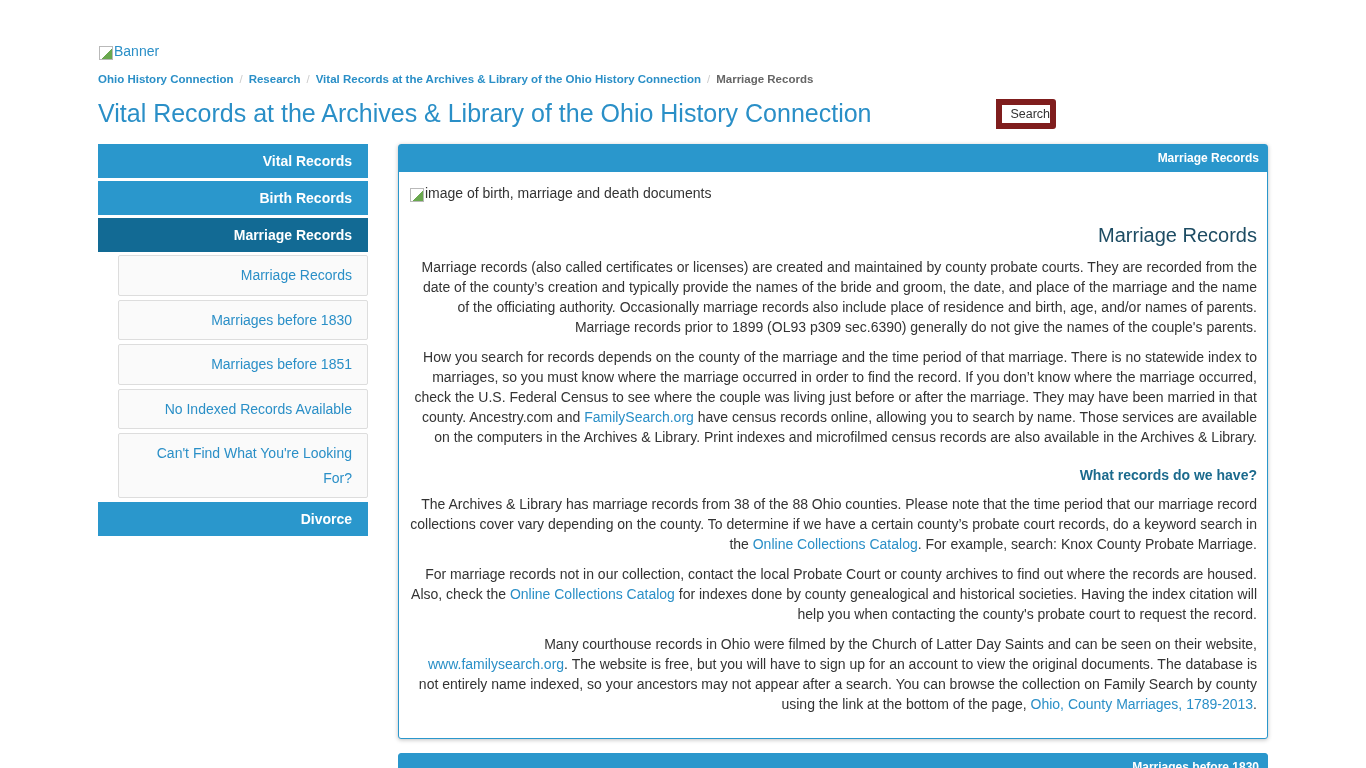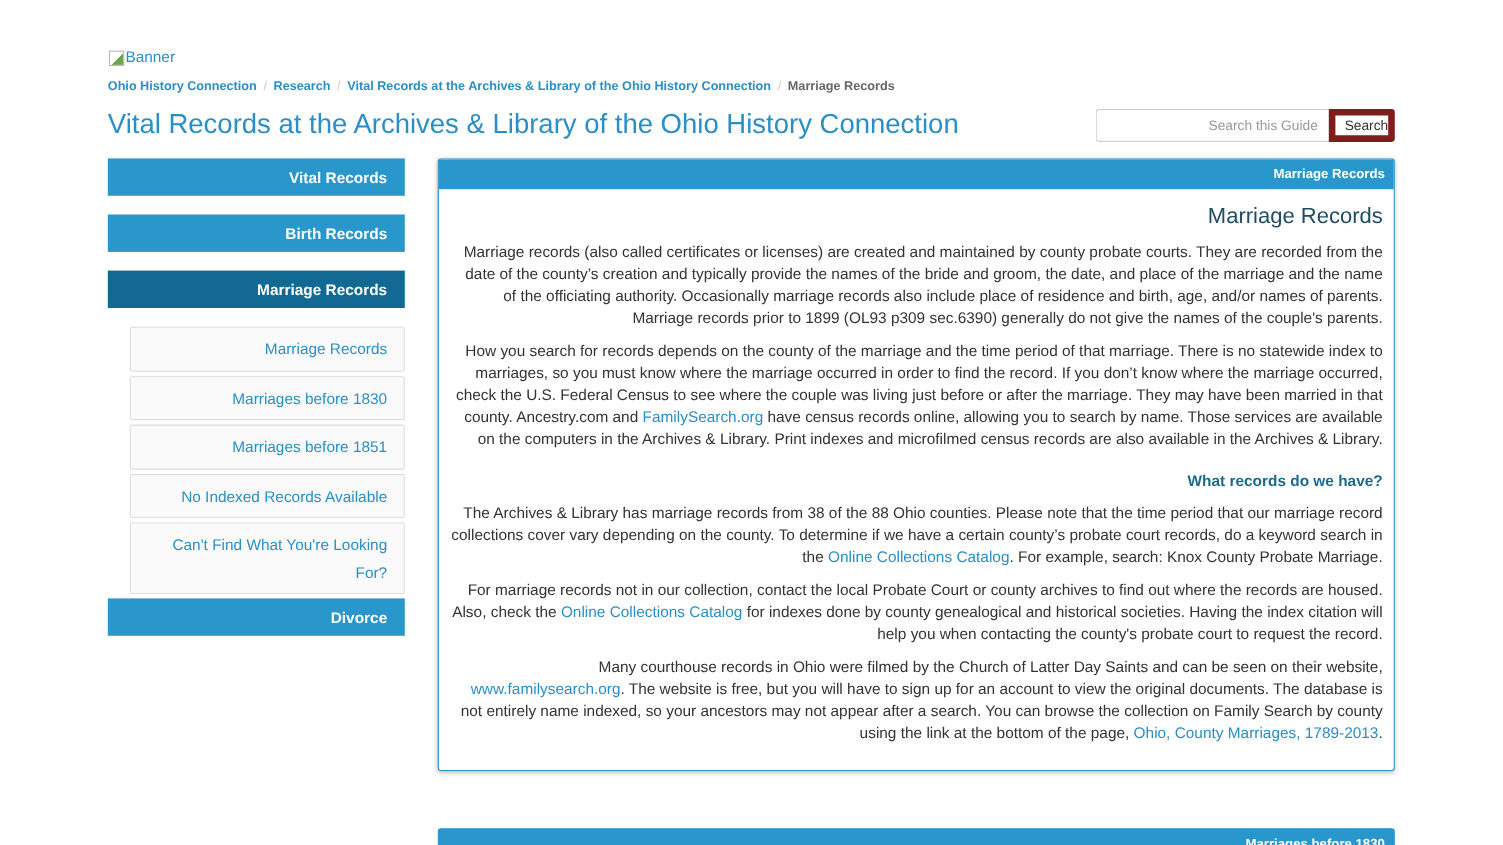--- a/index.html
+++ b/index.html
@@ -22,21 +22,21 @@
   .breadcrumb .current { color: #666666; }
 
   .page-title { position: absolute; top: 96px; left: 0; margin: 0; font-size: 25px; font-weight: normal; color: #2a8fc7; line-height: 34px; white-space: nowrap; }
 
   .search { position: absolute; top: 99px; left: 898px; width: 272px; height: 30px; display: flex; }
   .search input { width: 212px; height: 30px; border: 1px solid #cccccc; border-right: none; border-radius: 3px 0 0 3px; padding: 0 10px; font-family: "Liberation Sans", sans-serif; font-size: 12.5px; color: #555; outline: none; }
   .search input::placeholder { color: #999999; }
   .search button { width: 60px; height: 30px; border: 6px solid #7f1d1d; border-radius: 0 3px 3px 0; background: #ffffff; font-family: "Liberation Sans", sans-serif; font-size: 12.5px; color: #333333; padding: 0; }
 
   .sidebar { position: absolute; top: 144px; left: 0; width: 270px; }
-  .nav-top { display: block; background: #2a97cc; color: #ffffff; font-weight: bold; font-size: 14px; padding: 0 16px; height: 34px; line-height: 34px; margin-bottom: 17px; }
+  .nav-top { display: block; background: #2a97cc; color: #ffffff; font-weight: bold; font-size: 14px; padding: 0 16px; height: 34px; line-height: 34px; margin-bottom: 3px; }
   .nav-top.active { background: #126a94; }
   .subnav { padding-left: 20px; margin-top: 3px; margin-bottom: 3px; }
   .sub-item { display: block; border: 1px solid #dddddd; border-radius: 2px; background: #fafafa; color: #2a8fc7; font-size: 14px; padding: 7px 15px; margin-bottom: 4px; line-height: 24.5px; }
 
   .panel { position: absolute; top: 144px; left: 300px; width: 870px; border: 1px solid #2a97cc; border-radius: 3px; box-shadow: 0 1px 4px rgba(0,0,0,0.25); background: #ffffff; }
   .panel-heading { background: #2a97cc; color: #ffffff; font-weight: bold; font-size: 12px; height: 27px; line-height: 27px; padding: 0 8px; }
   .panel-body { padding: 12px 10px 14px 10px; }
   .doc-img { display: flex; align-items: center; font-size: 14px; color: #333; height: 20px; margin-bottom: 18px; }
   .doc-img .broken-img { width: 16px; height: 16px; display: inline-block; position: relative; margin-right: 0; }
   .doc-img .broken-img::before { content: ""; position: absolute; left: 1px; top: 2px; width: 12px; height: 12px; border: 1px solid #b9b9b9; background: linear-gradient(135deg, #fff 55%, #6aa84f 55%); }
@@ -63,41 +63,44 @@
     <a href="#">Research</a>
     <span class="sep">/</span>
     <a href="#">Vital Records at the Archives &amp; Library of the Ohio History Connection</a>
     <span class="sep">/</span>
     <span class="current">Marriage Records</span>
   </nav>
 
   <h1 class="page-title">Vital Records at the Archives &amp; Library of the Ohio History Connection</h1>
 
   <form class="search">
-    <input type="text" placeholder="Search this Guide" style="">
     <button type="submit">Search</button>
   </form>
 
   <aside class="sidebar">
     <a href="#" class="nav-top">Vital Records</a>
     <a href="#" class="nav-top">Birth Records</a>
     <a href="#" class="nav-top active">Marriage Records</a>
     <div class="subnav">
       <a href="#" class="sub-item">Marriage Records</a>
       <a href="#" class="sub-item">Marriages before 1830</a>
       <a href="#" class="sub-item">Marriages before 1851</a>
       <a href="#" class="sub-item">No Indexed Records Available</a>
       <a href="#" class="sub-item">Can't Find What You're Looking For?</a>
     </div>
     <a href="#" class="nav-top">Divorce</a>
   </aside>
 
   <section class="panel">
     <div class="panel-heading">Marriage Records</div>
     <div class="panel-body">
+      <div class="doc-img">
+        <span class="broken-img"></span>
+          <span>image of birth, marriage and death documents</span>
+      </div>
       <h2 class="h2">Marriage Records</h2>
       <p>Marriage records (also called certificates or licenses) are created and maintained by county probate courts. They are recorded from the date of the county’s creation and typically provide the names of the bride and groom, the date, and place of the marriage and the name of the officiating authority. Occasionally marriage records also include place of residence and birth, age, and/or names of parents. Marriage records prior to 1899 (OL93 p309 sec.6390) generally do not give the names of the couple's parents.</p>
       <p><span>How you search for records depends on the county of the marriage and the time period of that marriage. There is no statewide index to marriages, so you must know where the marriage occurred in order to find the record. If you don’t know where the marriage occurred, check the U.S. Federal Census to see where the couple was living just before or after the marriage. They may have been married in that county. Ancestry.com and </span><a href="#">FamilySearch.org</a><span> have census records online, allowing you to search by name. Those services are available on the computers in the Archives &amp; Library. Print indexes and microfilmed census records are also available in the Archives &amp; Library.</span></p>
       <h3 class="h3">What records do we have?</h3>
       <p><span>The Archives &amp; Library has marriage records from 38 of the 88 Ohio counties. Please note that the time period that our marriage record collections cover vary depending on the county. To determine if we have a certain county’s probate court records, do a keyword search in the </span><a href="#">Online Collections Catalog</a><span>. For example, search: Knox County Probate Marriage.</span></p>
       <p><span>For marriage records not in our collection, contact the local Probate Court or county archives to find out where the records are housed. Also, check the </span><a href="#">Online Collections Catalog</a><span> for indexes done by county genealogical and historical societies. Having the index citation will help you when contacting the county's probate court to request the record.</span></p>
       <p><span>Many courthouse records in Ohio were filmed by the Church of Latter Day Saints and can be seen on their website, </span><a href="#">www.familysearch.org</a><span>. The website is free, but you will have to sign up for an account to view the original documents. The database is not entirely name indexed, so your ancestors may not appear after a search. You can browse the collection on Family Search by county using the link at the bottom of the page, </span><a href="#">Ohio, County Marriages, 1789-2013</a><span>.</span></p>
     </div>
   </section>
 

